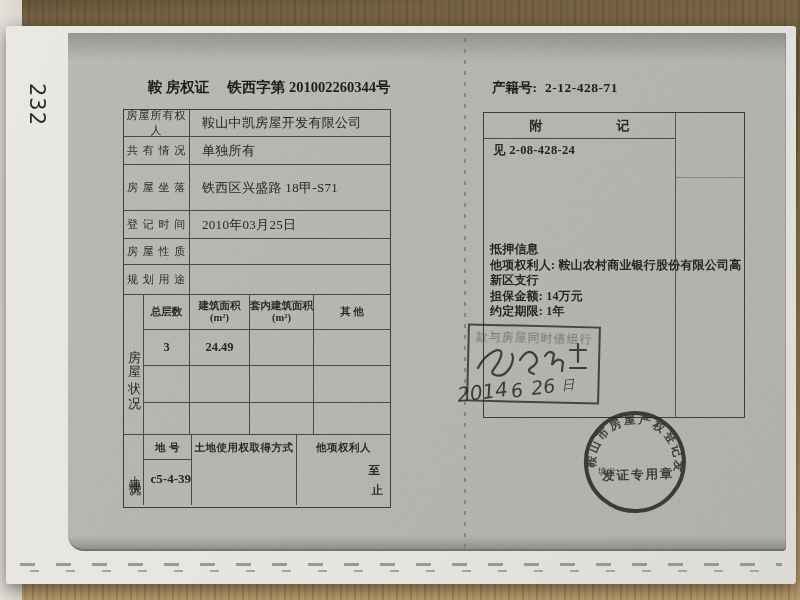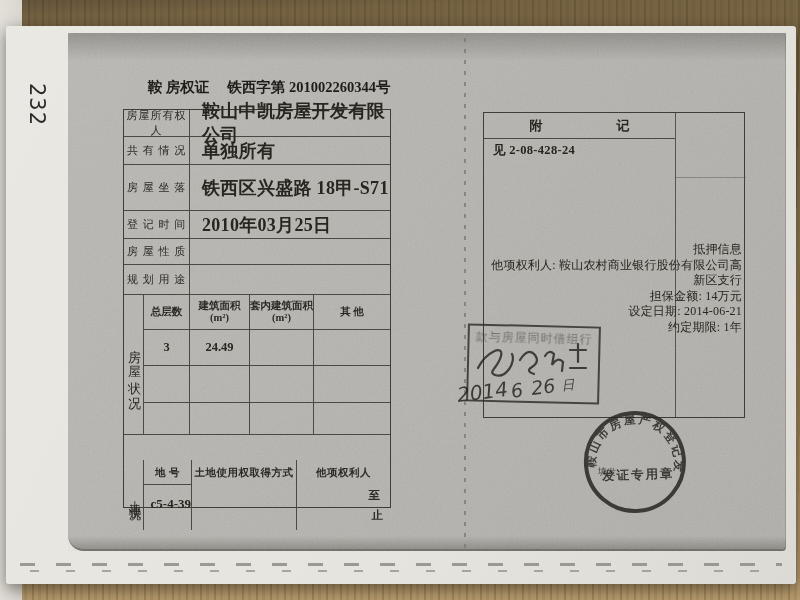--- a/index.html
+++ b/index.html
@@ -40,40 +40,40 @@
   .prop-id { position:absolute; left:492px; top:79px; font-weight:bold; font-size:13.5px; color:#1d1d1a; }
   .prop-id .num { margin-left:8px; letter-spacing:.5px; }
 
   
   .cert { position:absolute; left:123px; top:109px; width:268px; height:399px;
     border:1.6px solid #3e3d39; }
   .frow { display:flex; border-bottom:1px solid #4a4944; }
   .frow .lbl { width:66px; border-right:1px solid #4a4944; font-size:11px; color:#2a2a26;
     display:flex; align-items:center; justify-content:center; text-align:center; letter-spacing:1px; padding:0 2px; }
   .frow .val { flex:1; display:flex; align-items:center; padding-left:12px;
-    font-size:18px; font-weight:bold; color:#27271f; letter-spacing:.3px; }
+    font-size:13px; font-weight:normal; color:#27271f; letter-spacing:.3px; }
   .r1{height:27px}.r2{height:28px}.r3{height:46px}.r4{height:28px}.r5{height:26px}.r6{height:30px}
 
   .section { display:flex; border-bottom:1px solid #4a4944; }
   .side-label { width:20px; border-right:1px solid #4a4944; writing-mode:vertical-rl; text-orientation:upright;
     color:#2a2a26; display:flex; justify-content:center; }
   .house { height:140px; }
   .house .side-label { font-size:13px; letter-spacing:16px; padding-top:12px; }
   .grid { flex:1; display:flex; flex-direction:column; }
   .grow { display:flex; border-bottom:1px solid #4a4944; }
   .grow:last-child { border-bottom:none; }
   .gcell { border-right:1px solid #4a4944; display:flex; align-items:center; justify-content:center;
     font-size:12.5px; font-weight:bold; color:#27271f; }
   .gcell:last-child { border-right:none; }
   .ghead { height:34px; font-size:10.5px; font-weight:bold; color:#2a2a26; white-space:pre-line;
     text-align:center; line-height:1.15; }
   .gr1{height:36px}.gr2{height:37px}.gr3{height:31px}
   .c0{width:46px}.c1{width:60px}.c2{width:64px}.c3{flex:1}
 
-  .land { height:70px; border-bottom:none;margin-top:25px; }
+  .land { height:70px; border-bottom:none; }
   .land .side-label { font-size:12px; letter-spacing:3px; padding-top:4px; }
   .land-grid { flex:1; display:flex; }
   .lcol { border-right:1px solid #4a4944; position:relative; }
   .lcol:last-child { border-right:none; }
   .l0{width:48px}.l1{width:105px}.l2{flex:1}
   .lhdr { font-size:10.5px; font-weight:bold; color:#2a2a26; text-align:center; padding-top:6px; letter-spacing:.5px; }
   .l0 .lhdr { border-bottom:1px solid #4a4944; height:25px; }
   .lval { text-align:right; font-size:13px; font-weight:bold; color:#27271f; padding-top:11px; }
   .term-at { position:absolute; right:10px; top:28px; font-size:11.5px; font-weight:bold; color:#2a2a26; }
   .term-end { position:absolute; right:7px; top:48px; font-size:11.5px; font-weight:bold; color:#2a2a26; }
@@ -85,21 +85,21 @@
   
   .annex { position:absolute; left:483px; top:112px; width:262px; height:306px; border:1.6px solid #3e3d39; }
   .annex-head { height:26px; border-bottom:1px solid #4a4944; width:191px;
     display:flex; align-items:center; justify-content:center; gap:74px;
     font-size:13px; font-weight:bold; color:#26261f; }
   .annex-div { position:absolute; left:191px; top:0; width:1px; height:100%; background:#55544e; }
   .annex-subline { position:absolute; left:191px; top:64px; width:71px; height:1px; background:rgba(70,69,62,.4); }
   .annex-note { position:absolute; left:493px; top:142px; font-size:12.5px; font-weight:bold; color:#26261f; letter-spacing:.3px; }
 
   .mortgage { position:absolute; left:490px; top:242px; width:252px;
-    font-size:12px; font-weight:normal; color:#26261f; line-height:15.5px; letter-spacing:.2px;text-align:right; }
+    font-size:12px; font-weight:bold; color:#26261f; line-height:15.5px; letter-spacing:.2px; }
 
   .handstamp-box { position:absolute; left:467px; top:325px; width:133px; height:78px;
     border:2.2px solid rgba(40,40,36,.8); transform:rotate(1.4deg); }
   .handstamp-faint { padding:3px 4px 0 6px; font-size:12px; color:#3c3b36; opacity:.55;
     filter:blur(0.7px); letter-spacing:1px; white-space:nowrap; overflow:hidden; }
   .handwriting { position:absolute; left:450px; top:328px; pointer-events:none; }
 
   .seal { position:absolute; left:577px; top:407px; }
 
   
@@ -129,20 +129,23 @@
         </feComponentTransfer>
     </filter>
     <rect width="718" height="518" filter="url(#grainF)"></rect>
   </svg>
 
   <div class="page-num">232</div>
 
   <div class="title">
     <span>鞍 房权证</span><span class="gap"></span><span>铁西字第 201002260344号</span>
   </div>
+  <div class="prop-id">
+    <span>产籍号:</span><span class="num">2-12-428-71</span>
+  </div>
 
   <div class="cert doc-text">
     <div class="frow r1">
       <div class="lbl">房屋所有权人</div>
       <div class="val">鞍山中凯房屋开发有限公司</div>
     </div>
     <div class="frow r2">
       <div class="lbl">共 有 情 况</div>
       <div class="val">单独所有</div>
     </div>
@@ -222,21 +225,20 @@
     </div>
     <div class="annex-div"></div>
     <div class="annex-subline"></div>
   </div>
   <div class="annex-note">见 2-08-428-24</div>
 
   <div class="mortgage">
     <div>抵押信息</div>
     <div>他项权利人: 鞍山农村商业银行股份有限公司高新区支行</div>
     <div>担保金额: 14万元</div>
-    <div>设定日期: 2014-06-21</div>
     <div>约定期限: 1年</div>
   </div>
 
   <div class="handstamp-box">
     <div class="handstamp-faint">款与房屋同时借组行</div>
   </div>
   <svg class="handwriting" width="175" height="85" viewBox="0 0 175 85">
     <g stroke="#1d1d1b" fill="none" stroke-width="2.2" stroke-linecap="round" opacity="0.78">
       <path d="M28 40 C36 24 54 16 51 28 C48 40 37 44 45 47 C56 51 66 34 62 26"></path>
       <path d="M70 32 q8 -13 15 -5 q5 7 -3 12 q-7 4 2 7"></path>

